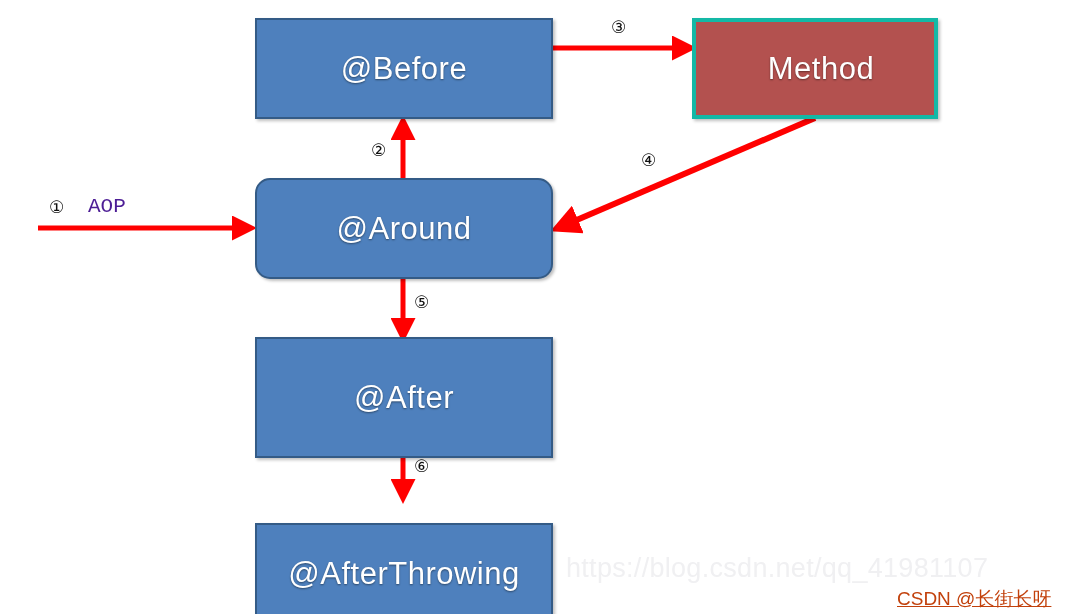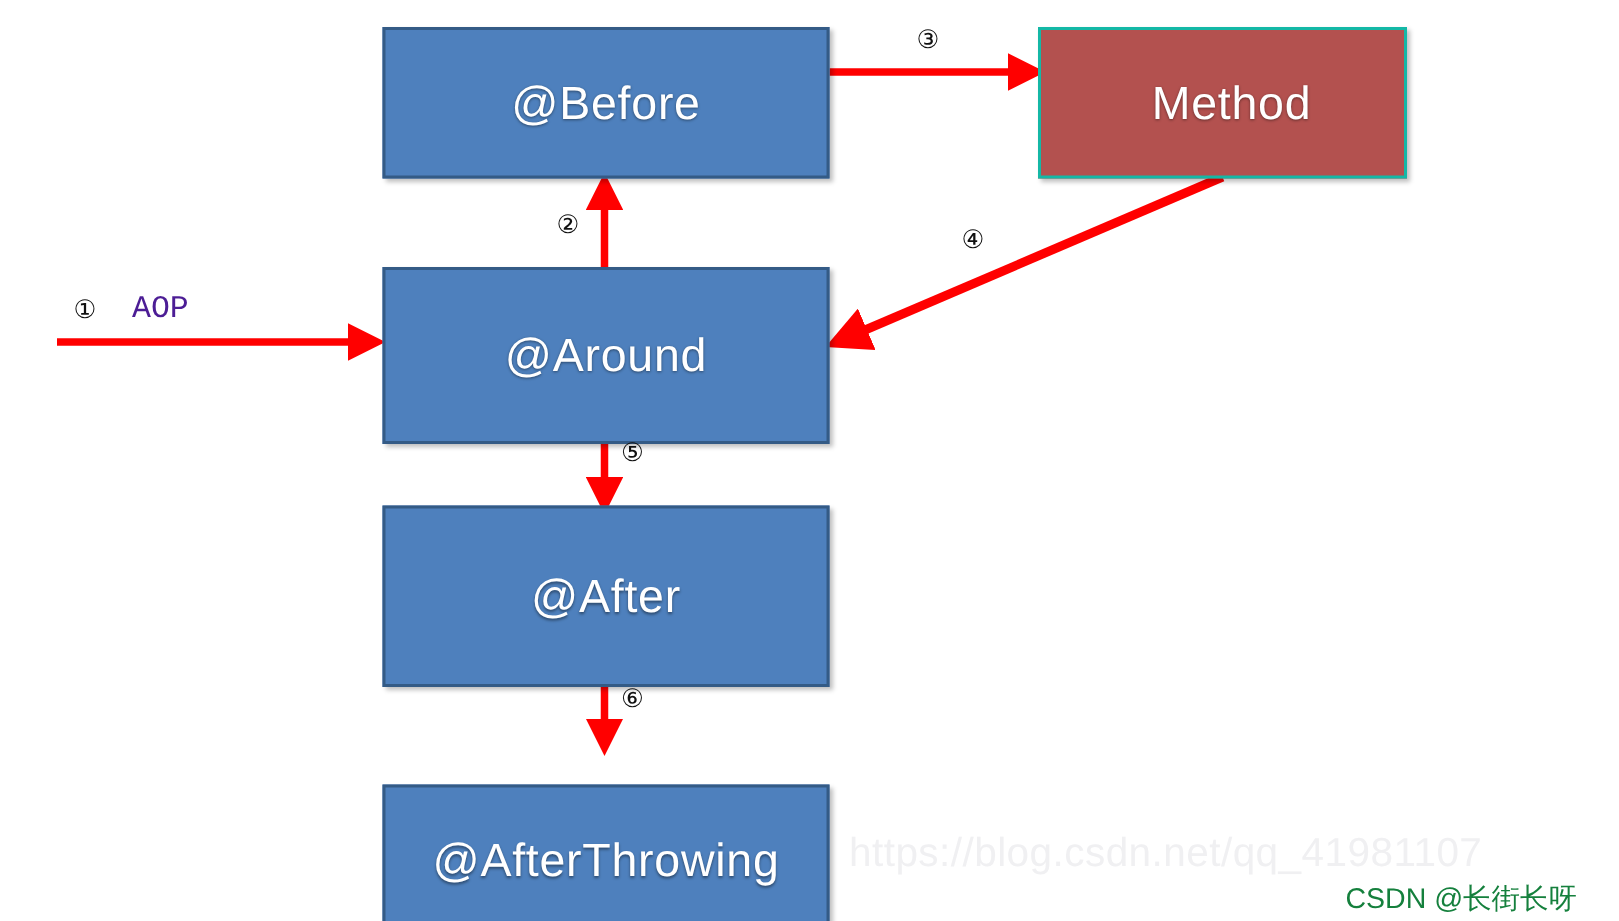--- a/index.html
+++ b/index.html
@@ -28,21 +28,21 @@
     text-shadow: 0 1px 2px rgba(0,0,0,0.45);
     z-index: 3;
   }
   .node.blue {
     background: #4e80bd;
     border: 2px solid #345b86;
     box-shadow: 2px 2px 3px rgba(0,0,0,0.25);
   }
   .node.red {
     background: #b3514f;
-    border: 2px solid #14b8a6;
+    border: 4px solid #14b8a6;
     box-shadow: 2px 2px 3px rgba(0,0,0,0.25);
     padding-left: 12px;
   }
   svg.arrows {
     position: absolute;
     left: 0;
     top: 0;
     width: 1079px;
     height: 614px;
     z-index: 2;
@@ -74,23 +74,24 @@
     letter-spacing: 0.3px;
     z-index: 1;
     white-space: nowrap;
   }
   .watermark-credit {
     position: absolute;
     left: 897px;
     top: 586px;
     font-family: "Liberation Sans", sans-serif;
     font-size: 19px;
-    color: #15803d;
+    color: #c2410c;
     z-index: 5;
     white-space: nowrap;
+    text-decoration: underline;
   }
 </style>
 </head>
 <body>
 
 <div id="canvas">
 
   <svg class="arrows" viewBox="0 0 1079 614" xmlns="http://www.w3.org/2000/svg">
     <defs>
       <marker id="ah" markerWidth="5" markerHeight="5" refX="3.6" refY="2.5" orient="auto" markerUnits="strokeWidth">
@@ -112,21 +113,21 @@
   </svg>
 
   <div class="node blue" style="left:255px; top:18px; width:298px; height:101px;">
     <span>@Before</span>
   </div>
 
   <div class="node red" style="left:692px; top:18px; width:246px; height:101px;">
     <span>Method</span>
   </div>
 
-  <div class="node blue" style="left:255px; top:178px; width:298px; height:118px;">
+  <div class="node blue" style="left:255px; top:178px; width:298px; height:101px;border-radius:15px;">
     <span>@Around</span>
   </div>
 
   <div class="node blue" style="left:255px; top:337px; width:298px; height:121px;">
     <span>@After</span>
   </div>
 
   <div class="node blue" style="left:255px; top:497px; width:298px; height:101px;margin-top:26px;">
     <span>@AfterThrowing</span>
   </div>

